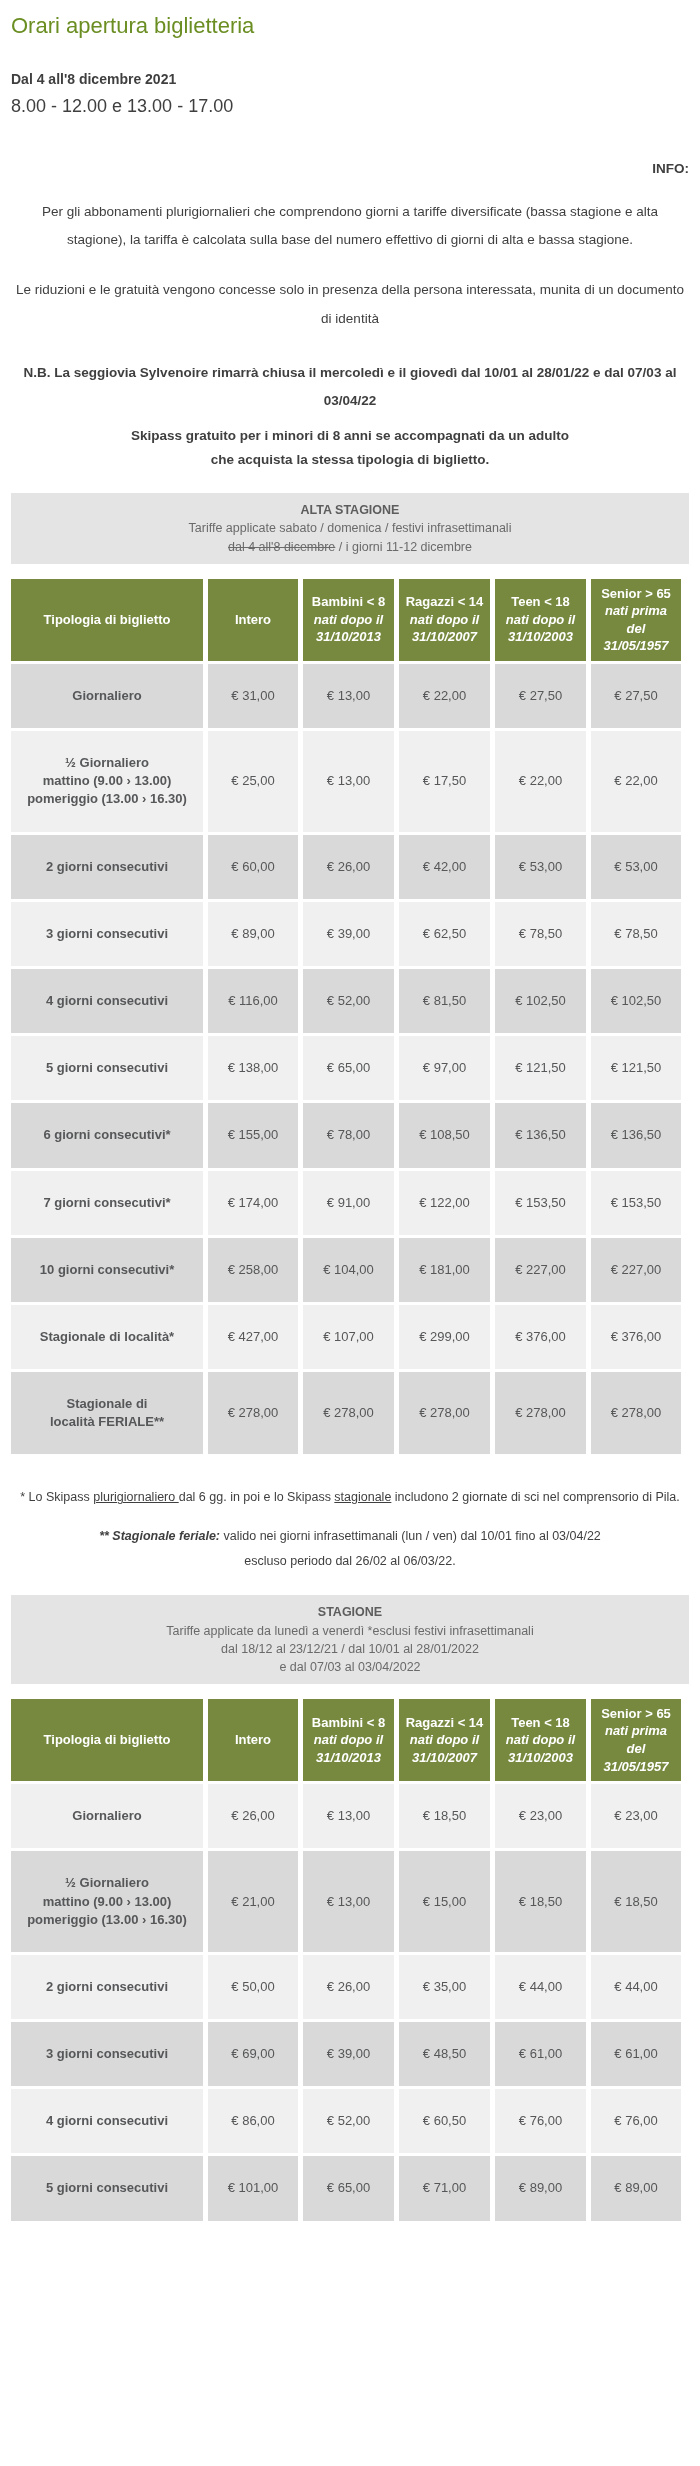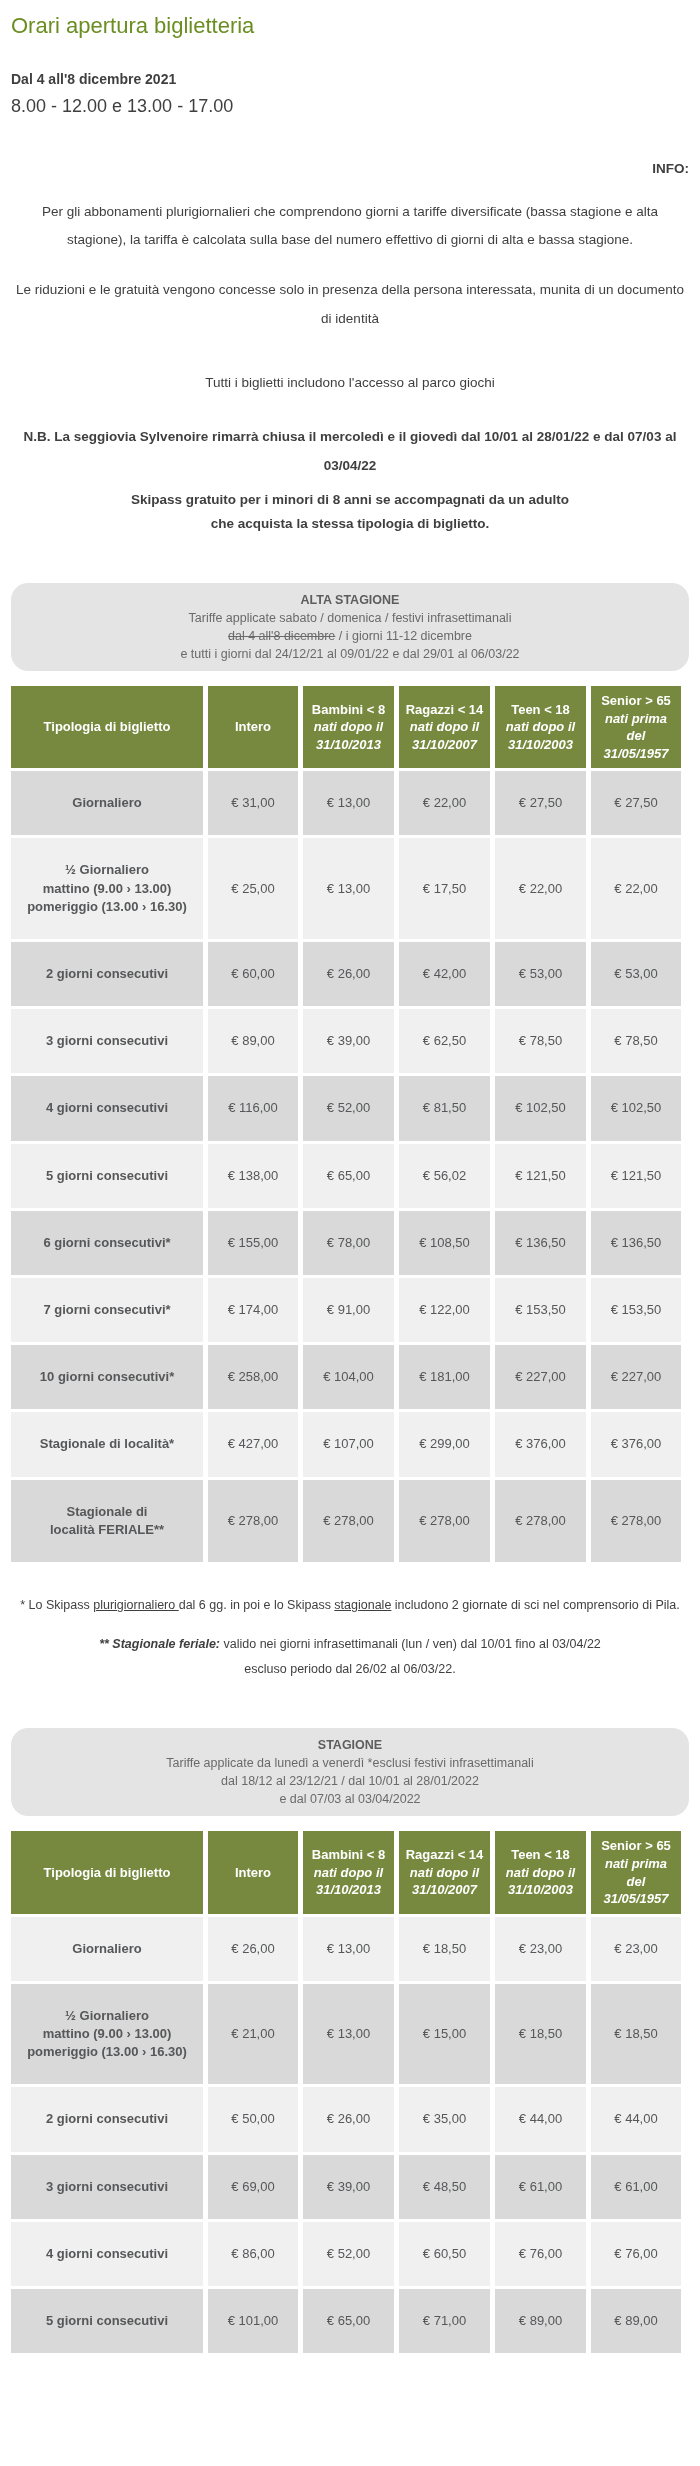--- a/index.html
+++ b/index.html
@@ -40,22 +40,21 @@
     margin:22px 0 0 0;
   }
   p.bold{font-weight:700;}
   .season-box{
     background:var(--box-bg);
     text-align:center;
     color:#6a6a6a;
     font-size:12.5px;
     line-height:1.45;
     padding:8px 10px;
-    margin-top:46px;
-    border-radius:17px;
+    margin-top:21px;
   }
   .season-box .box-title{font-weight:700;color:#5d5d5d;}
   .strike{text-decoration:line-through;}
   table.price-table{
     border-collapse:separate;
     border-spacing:5px 3px;
     width:680px;
     margin:12px -5px 0 -5px;
     table-layout:fixed;
   }
@@ -102,32 +101,30 @@
 
   <h1>Orari apertura biglietteria</h1>
   <div class="opening-date">Dal 4 all'8 dicembre 2021</div>
   <div class="opening-hours">8.00 - 12.00 e 13.00 - 17.00</div>
 
 
   <div class="info-label">INFO:</div>
 
   <p class="center">Per gli abbonamenti plurigiornalieri che comprendono giorni a tariffe diversificate (bassa stagione e alta stagione), la tariffa è calcolata sulla base del numero effettivo di giorni di alta e bassa stagione.</p>
   <p class="center">Le riduzioni e le gratuità vengono concesse solo in presenza della persona interessata, munita di un documento di identità</p>
-  <p class="center" style="margin-top:36px;">Tutti i biglietti includono l'accesso al parco giochi</p>
   <p class="center bold" style="margin-top:26px;">N.B. La seggiovia Sylvenoire rimarrà chiusa il mercoledì e il giovedì dal 10/01 al 28/01/22 e dal 07/03 al 03/04/22</p>
   <p class="center bold" style="margin-top:8px;line-height:1.8;">
     <span>Skipass gratuito per i minori di 8 anni se accompagnati da un adulto</span><br>
     <span>che acquista la stessa tipologia di biglietto.</span>
   </p>
 
   <div class="season-box">
     <div class="box-title">ALTA STAGIONE</div>
     <div>Tariffe applicate sabato / domenica / festivi infrasettimanali</div>
     <div><span class="strike">dal 4 all'8 dicembre</span><span> / i giorni 11-12 dicembre</span></div>
-    <div>e tutti i giorni dal 24/12/21 al 09/01/22 e dal 29/01 al 06/03/22</div>
   </div>
 
   <table class="price-table">
     <colgroup>
       <col style="width:192px">
         <col style="width:90px">
         <col style="width:91px">
         <col style="width:91px">
         <col style="width:91px">
         <col style="width:90px">
@@ -180,21 +177,21 @@
           <td class="dark">€ 116,00</td>
           <td class="dark">€ 52,00</td>
           <td class="dark">€ 81,50</td>
           <td class="dark">€ 102,50</td>
           <td class="dark">€ 102,50</td>
         </tr>
         <tr>
           <td class="label light">5 giorni consecutivi</td>
           <td class="light">€ 138,00</td>
           <td class="light">€ 65,00</td>
-          <td class="light">€ 56,02</td>
+          <td class="light">€ 97,00</td>
           <td class="light">€ 121,50</td>
           <td class="light">€ 121,50</td>
         </tr>
         <tr>
           <td class="label dark">6 giorni consecutivi*</td>
           <td class="dark">€ 155,00</td>
           <td class="dark">€ 78,00</td>
           <td class="dark">€ 108,50</td>
           <td class="dark">€ 136,50</td>
           <td class="dark">€ 136,50</td>

